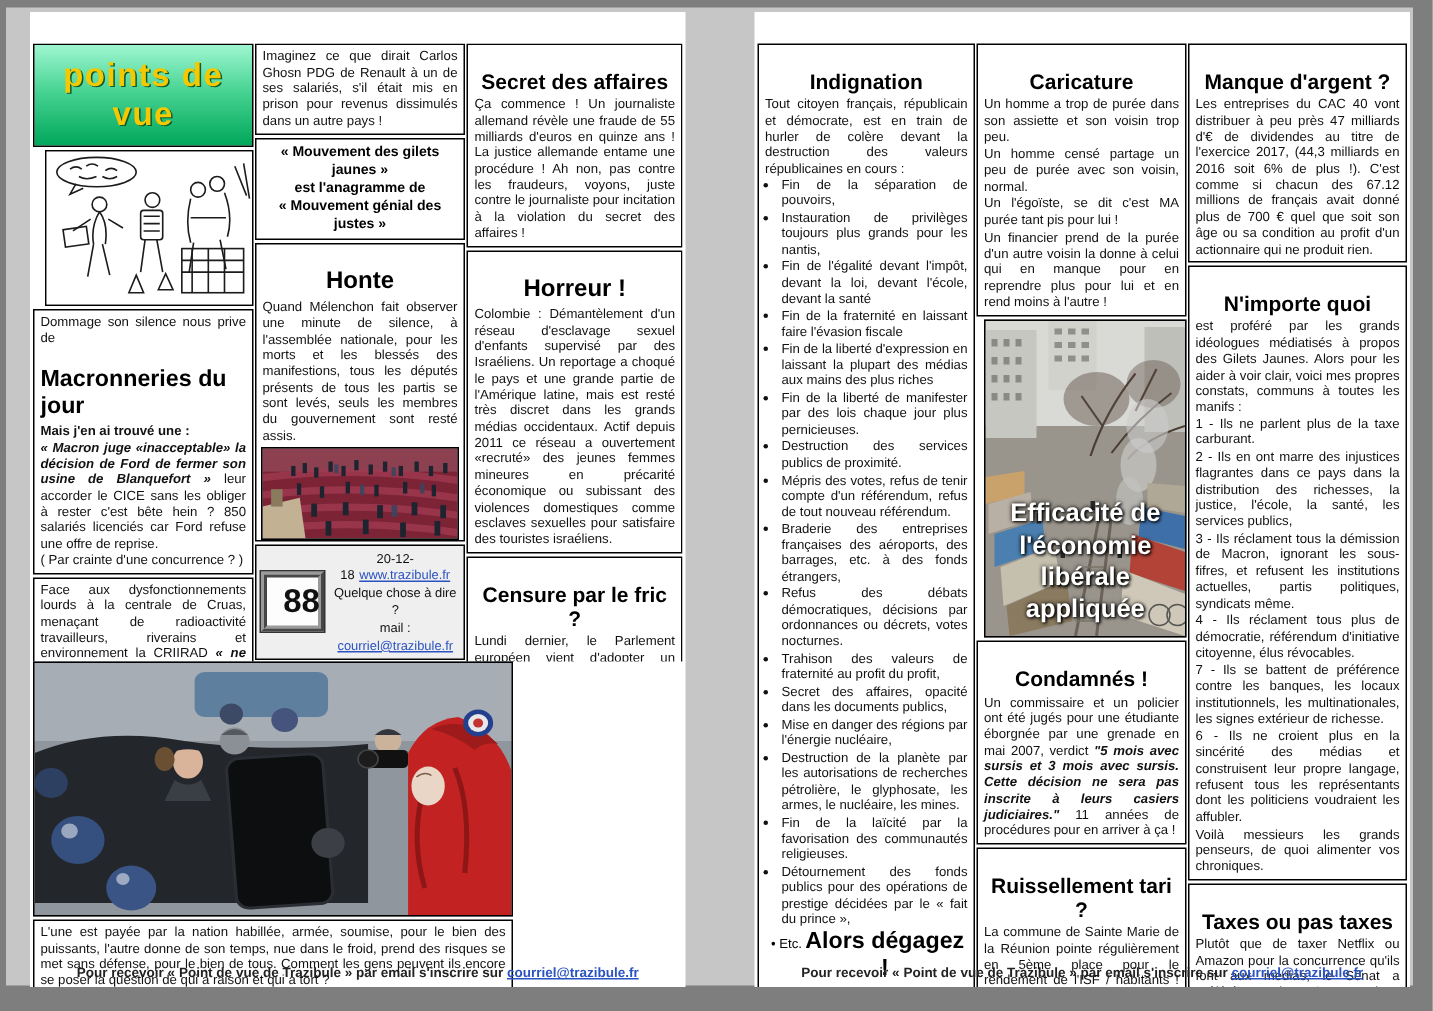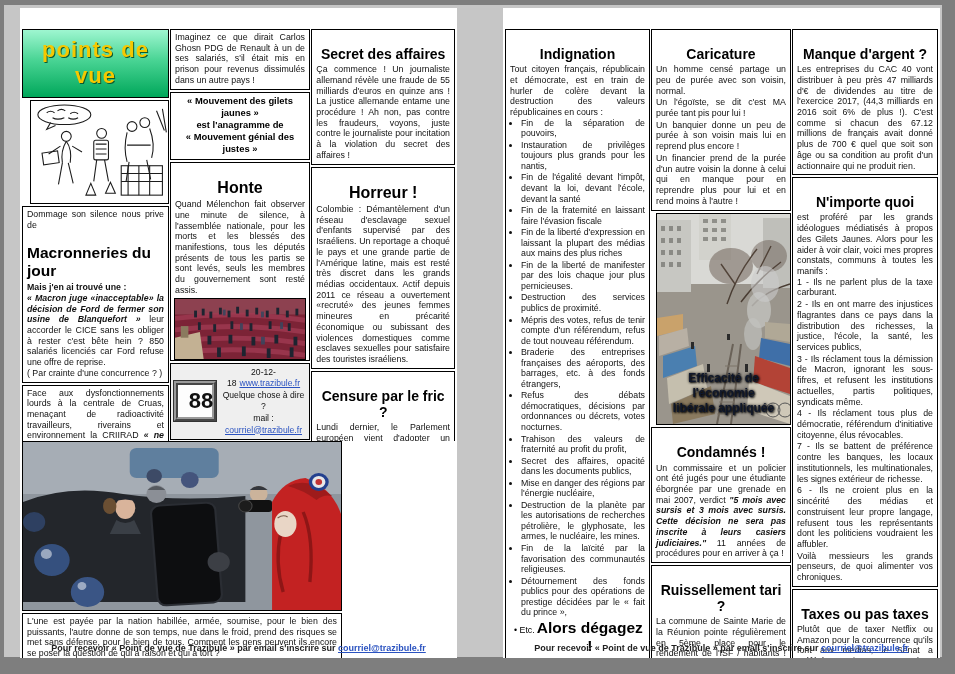--- a/index.html
+++ b/index.html
@@ -38,22 +38,22 @@
   .etc-row { display:flex; align-items:baseline; }
   .etc-label { font-size:8.8px; padding-left:4px; }
   .degagez { flex:1; text-align:center; font-weight:bold; font-size:15.5px; }
   .photo { border:1.6px solid #000; margin-bottom:2px; position:relative; overflow:hidden; background:#888; }
   .photo svg { display:block; width:100%; height:100%; }
   .photo-cartoon { height:104px; background:#fff; }
   .photo-assembly { height:62px; margin:2px -1px 0; border:1px solid #000; }
   .photo-police { height:170px; }
   .photo-slum { height:212px; }
   .photo-birds { height:92px; }
-  .photo-caption { position:absolute; left:0; right:0; bottom:3px; text-align:center; color:#0f172a;
-                   font-weight:bold; font-size:12px; line-height:1.25;
+  .photo-caption { position:absolute; left:0; right:0; bottom:3px; text-align:center; color:#ffffff;
+                   font-weight:bold; font-size:17px; line-height:1.25;
                    text-shadow:0 0 3px #000, 1px 1px 2px #000; }
   .issue-box { display:flex; align-items:center; gap:5px; background:#efefef; padding:3px; }
   .issue-badge { width:42px; height:40px; border:4px ridge #9a9a9a; outline:1.5px solid #333;
                  background:#fdfdfd; display:flex; align-items:center; justify-content:center;
                  font-size:22px; font-weight:800; color:#111;padding-left:12px; }
   .issue-lines { flex:1; text-align:center; font-size:8.6px; line-height:1.35; color:#111; }
   a.link { color:#2a52c0; text-decoration:underline; cursor:pointer; }
   .footer { position:absolute; left:0; right:0; bottom:5px; text-align:center; font-size:9px;
             font-weight:600; color:#222; }
   .mb0 { margin-bottom:0; }
@@ -354,23 +354,23 @@
           </svg>
 
         </div>
         <div class="spacer"></div>
       </div>
 
       <div class="col rp-col2">
         <div class="box">
           <div class="title">Caricature</div>
           <ul class="paras">
+              <li>Un homme a trop de purée dans son assiette et son voisin trop peu.</li>
               <li>Un homme censé partage un peu de purée avec son voisin, normal.</li>
               <li>Un l'égoïste, se dit c'est MA purée tant pis pour lui !</li>
-              <li>Un banquier donne un peu de purée à son voisin mais lui en reprend plus encore !</li>
               <li>Un financier prend de la purée d'un autre voisin la donne à celui qui en manque pour en reprendre plus pour lui et en rend moins à l'autre !</li>
             </ul>
         </div>
         <div class="photo photo-slum">
           <svg viewBox="0 0 133 210" preserveAspectRatio="none">
             <rect width="133" height="210" fill="#9a958c"></rect>
             <rect width="133" height="70" fill="#d9d9d5"></rect>
             <rect x="0" y="6" width="34" height="72" fill="#c7c7c2"></rect>
             <g fill="#8a8a85">
                 <rect x="4" y="12" width="4" height="5"></rect>

